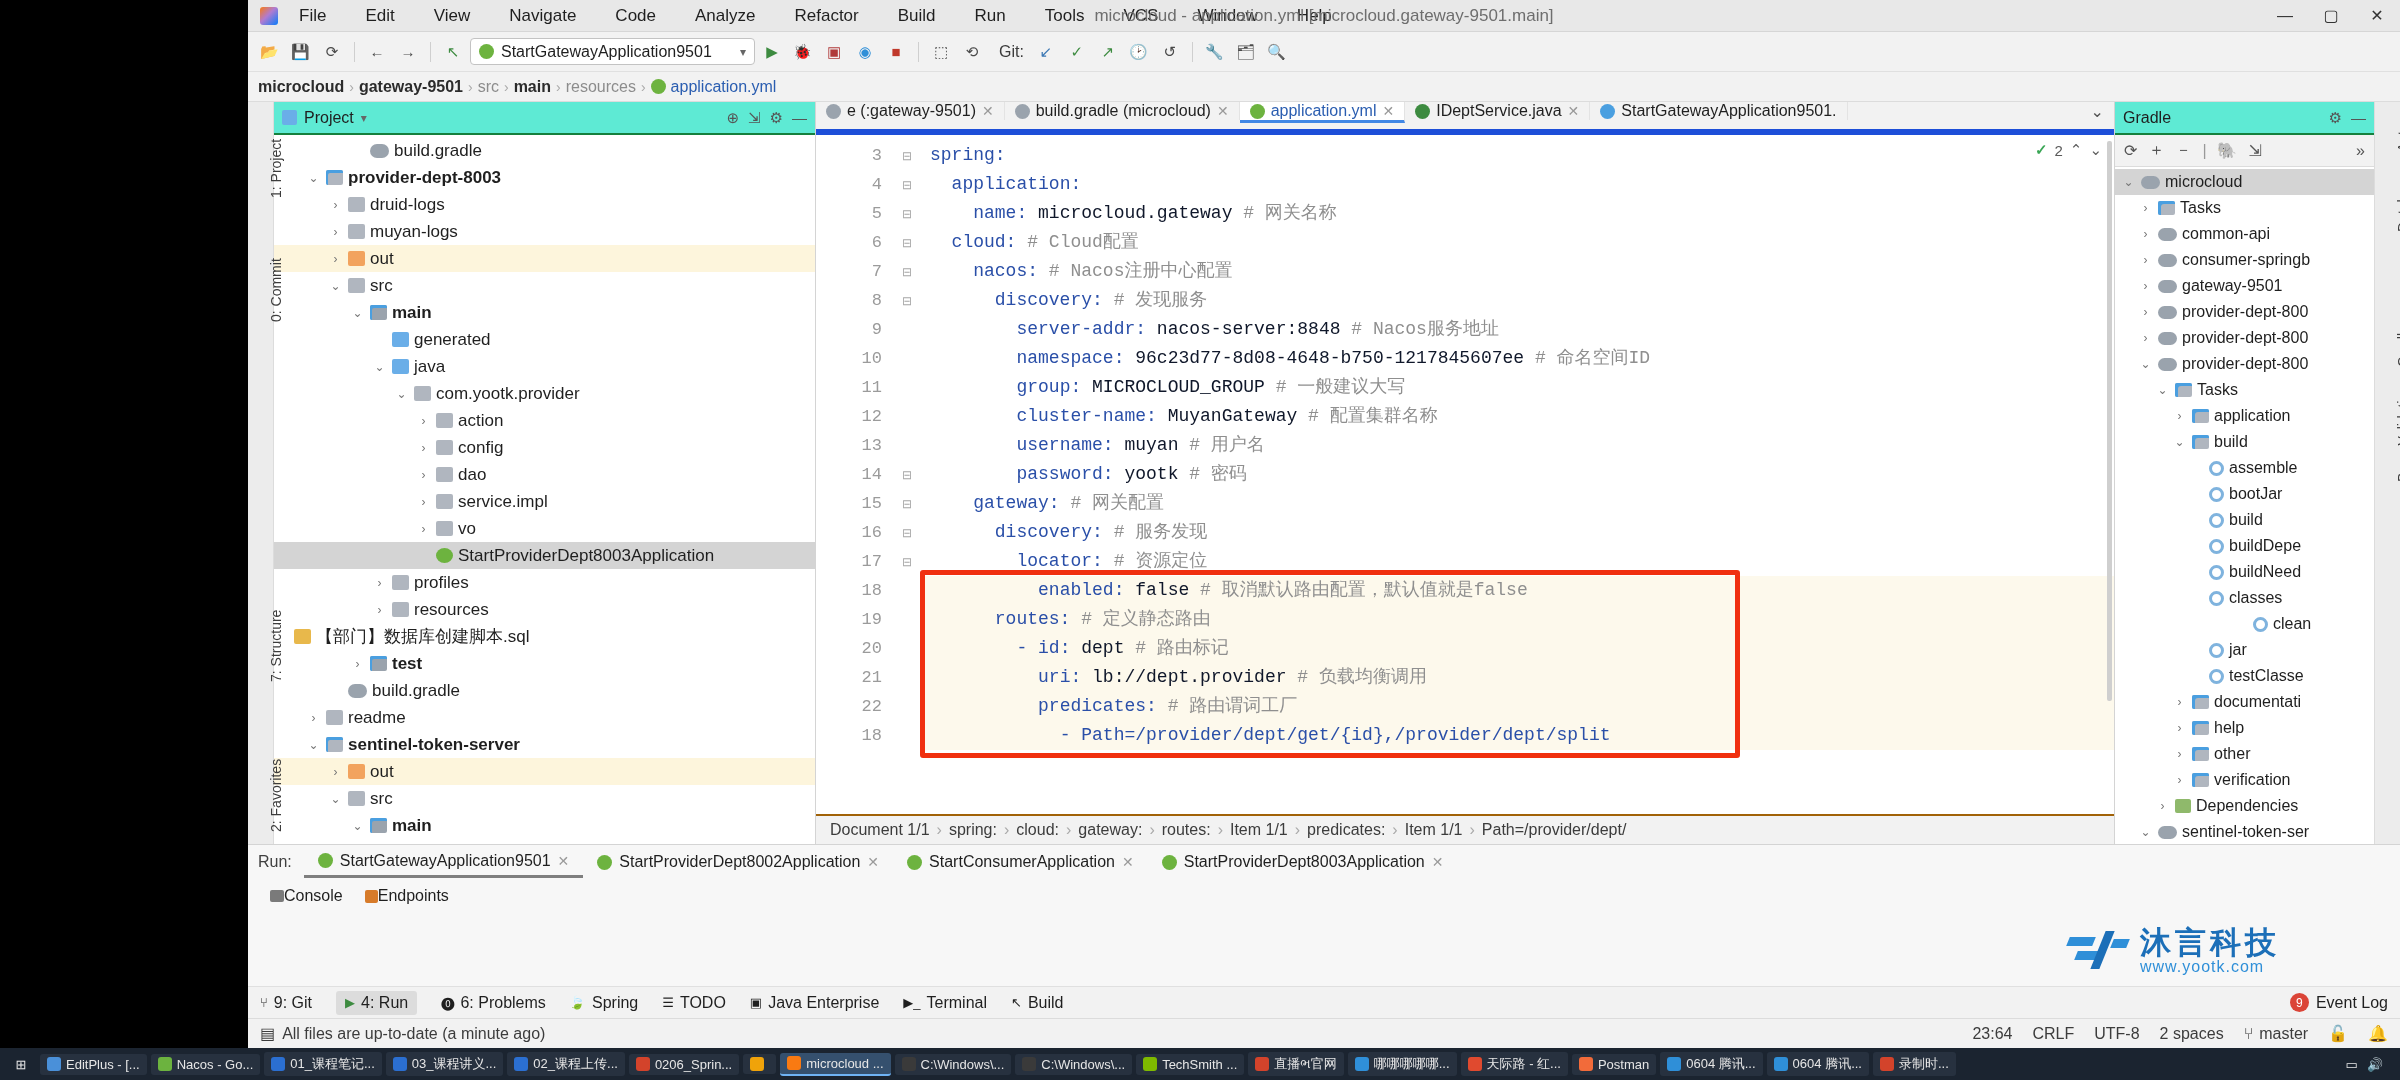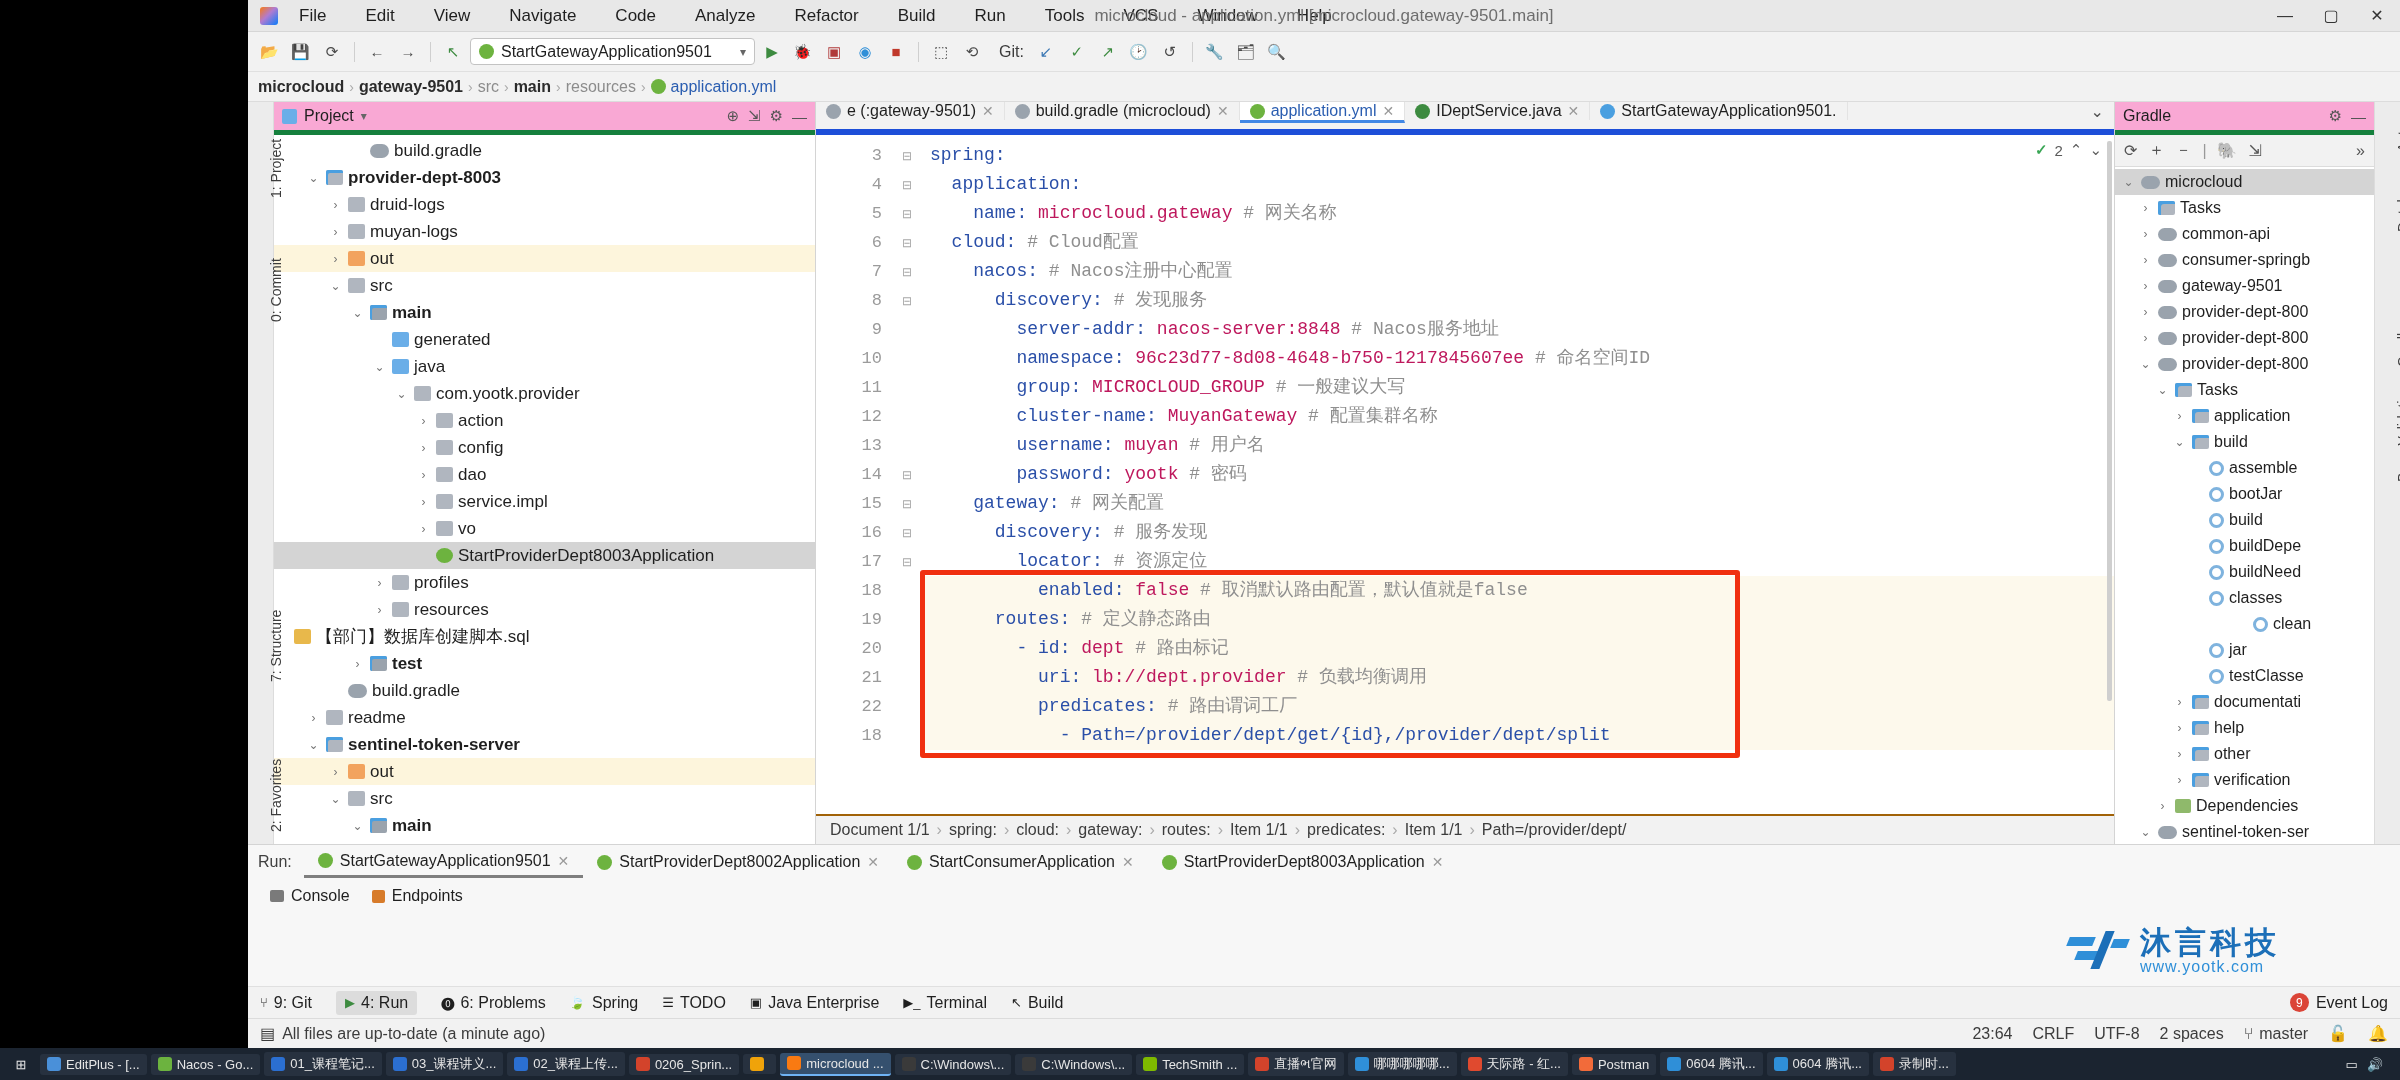--- a/index.html
+++ b/index.html
@@ -45,22 +45,22 @@
   
   .mid{ flex:1; display:flex; min-height:0; }
 
   
   .lstrip{ width:26px; background:#ececec; border-right:1px solid #dcdcdc; position:relative; }
   .vtext{ position:absolute; transform:rotate(-90deg); transform-origin:left top;
           white-space:nowrap; font-size:14px; color:#3c3c3c; }
 
   
   .proj{ width:542px; background:#fff; display:flex; flex-direction:column; border-right:1px solid #d4d4d4; }
-  .panelhead{ height:33px; background:#f9a8d4; display:flex; align-items:center;
-              padding:0 8px; gap:7px; border-bottom:5px solid #15803d; font-size:16px;}
+  .panelhead{ height:33px; background:#5eead4; display:flex; align-items:center;
+              padding:0 8px; gap:7px; border-bottom:2px solid #15803d; font-size:16px;}
   .panelhead .ph-icons{ margin-left:auto; display:flex; gap:9px; align-items:center; color:#555; font-size:15px;}
   .tree{ flex:1; overflow:hidden; padding-top:2px; font-size:17px; }
   .row{ height:27px; display:flex; align-items:center; gap:5px; white-space:nowrap; padding-right:6px;}
   .row .arw{ width:15px; text-align:center; color:#777; font-size:12px; flex:0 0 15px;}
   .row .ic{ width:17px;height:15px;border-radius:2px;flex:0 0 17px; }
   .fold{ background:#b0b6bf; }
   .foldsrc{ background:#9aa3ad; }
   .foldo{ background:#f2a35e; }
   .foldblue{ background:#6aaee8; }
   .row.sel{ background:#d4d4d4; }
@@ -80,21 +80,21 @@
   .editbody{ flex:1; display:flex; position:relative; min-height:0; overflow:hidden; }
   .gutter{ width:76px; background:#fff; padding-top:6px; text-align:right;
            font-family:"Liberation Mono", monospace; font-size:17px; color:#9b9b9b; }
   .gutter div{ height:29px; line-height:29px; padding-right:10px; }
   .foldcol{ width:30px; background:#fff; padding-top:6px; }
   .foldcol div{ height:29px; display:flex;align-items:center;justify-content:center; color:#a8a8a8; font-size:12px;}
   .code{ flex:1; padding-top:6px; font-family:"Liberation Mono", monospace;
          font-size:18px; line-height:29px; white-space:pre; position:relative; }
   .code .ln{ height:29px; padding-left:8px; }
   .k{ color:#2a4fa8; }
-  .v{ color:#be185d; }
+  .v{ color:#0f172a; }
   .cm{ color:#8f8f8f; }
   .redbox{ position:absolute; border:5px solid #f03010; border-radius:3px; pointer-events:none; }
   .inspect{ position:absolute; right:12px; top:6px; display:flex; align-items:center; gap:7px; font-size:15px; color:#5a5a5a;}
   .okcheck{ color:#3aa655; font-weight:bold; }
   .scrollmark{ position:absolute; right:2px; width:5px; background:#cfcfcf; border-radius:2px;}
 
   .navstatus{ height:30px; background:#f2f2f2; border-top:2px solid #a16207;
               display:flex; align-items:center; gap:7px; padding:0 14px; font-size:16px; color:#3c3c3c;}
   .navstatus .sep{ color:#aaa; }
 
@@ -108,21 +108,21 @@
 
   
   .runwin{ height:142px; background:#f7f7f7; border-top:1px solid #d4d4d4; display:flex; flex-direction:column;}
   .runtabs{ height:34px; display:flex; align-items:center; gap:0; padding:0 10px; font-size:16px;}
   .runtabs .rl{ color:#404040; margin-right:12px; }
   .rtab{ display:flex; align-items:center; gap:7px; padding:5px 14px; white-space:nowrap;}
   .rtab.act{ border-bottom:3px solid #7f7f7f; }
   .rtab .x{ color:#9a9a9a; font-size:14px;}
   .spring-ico{ width:15px;height:15px;border-radius:50%;background:#6db33f;flex:0 0 15px;}
   .subtabs{ height:34px; display:flex; align-items:center; gap:22px; padding:0 22px; font-size:16px;}
-  .subtabs .st{ display:flex;align-items:center;gap:7px;}
+  .subtabs .st{ display:flex;align-items:center;}
   .runcontent{ flex:1; position:relative; }
   .logo{ position:absolute; right:120px; bottom:10px; display:flex; align-items:center; gap:10px;}
   .logo-mark{ width:62px;height:48px; position:relative; }
   .logo-mark i{ position:absolute; display:block; background:#2f8fd8; }
   .logo-txt{ line-height:1.05; }
   .logo-cn{ font-size:31px; font-weight:bold; color:#1c6fb8; letter-spacing:4px; }
   .logo-en{ font-size:16px; color:#2f8fd8; letter-spacing:1px; }
 
   
   .statusbar{ height:30px; background:#f2f2f2; border-top:1px solid #dcdcdc;

